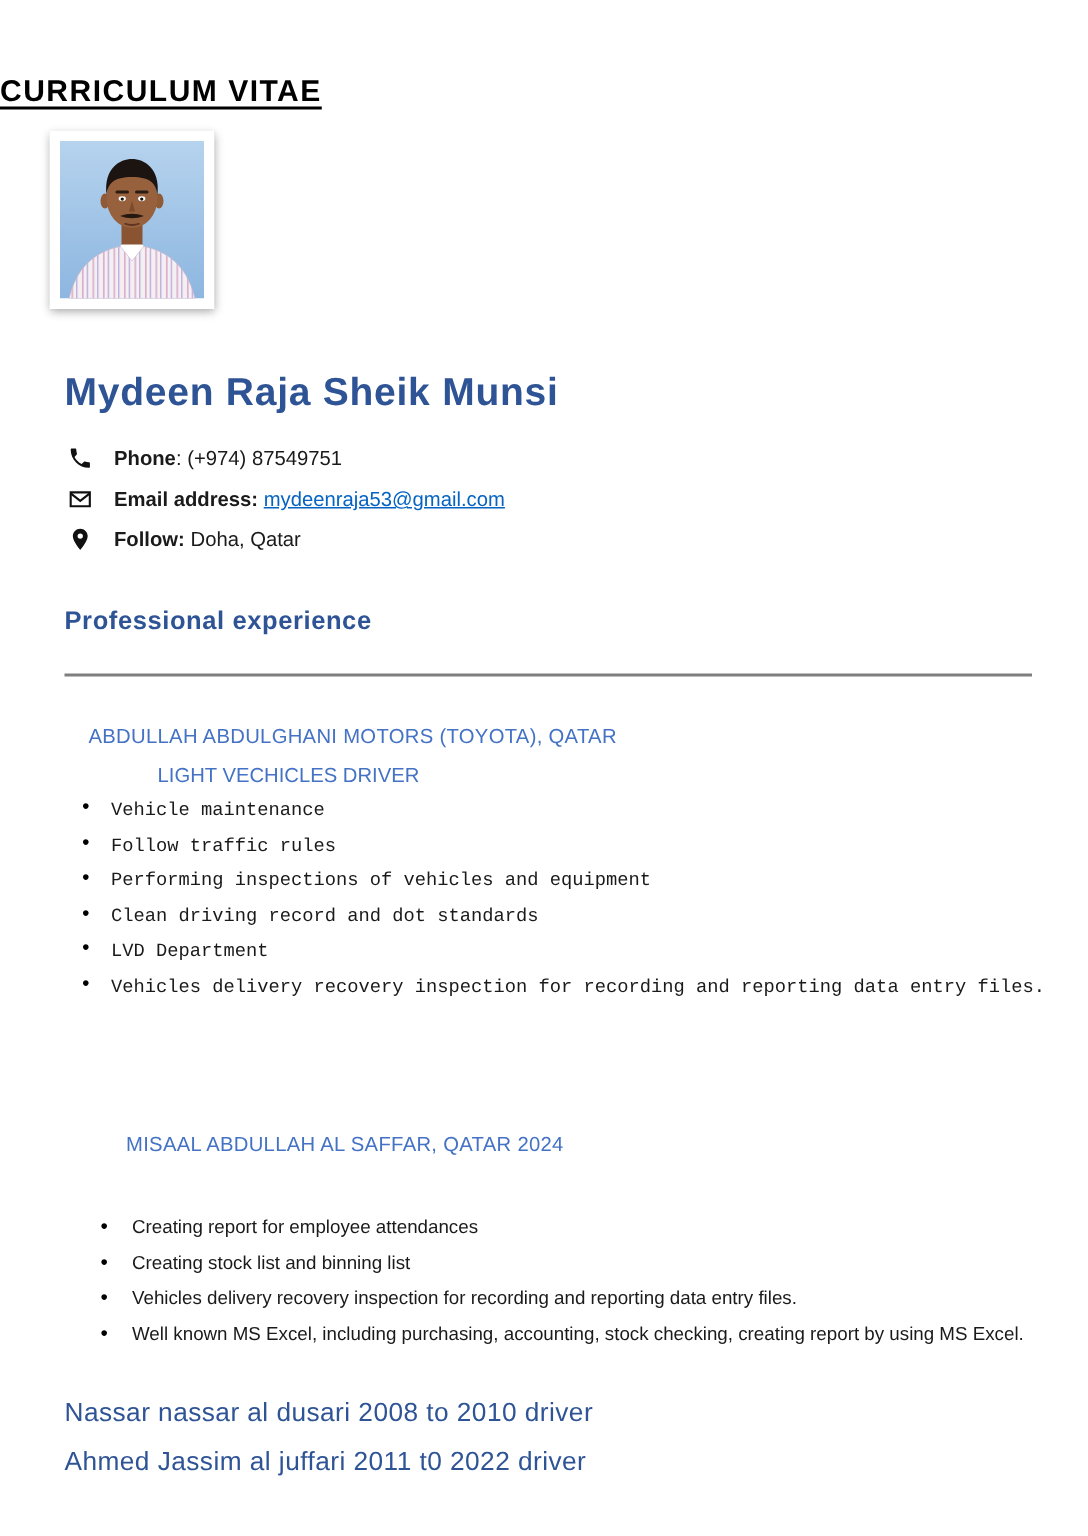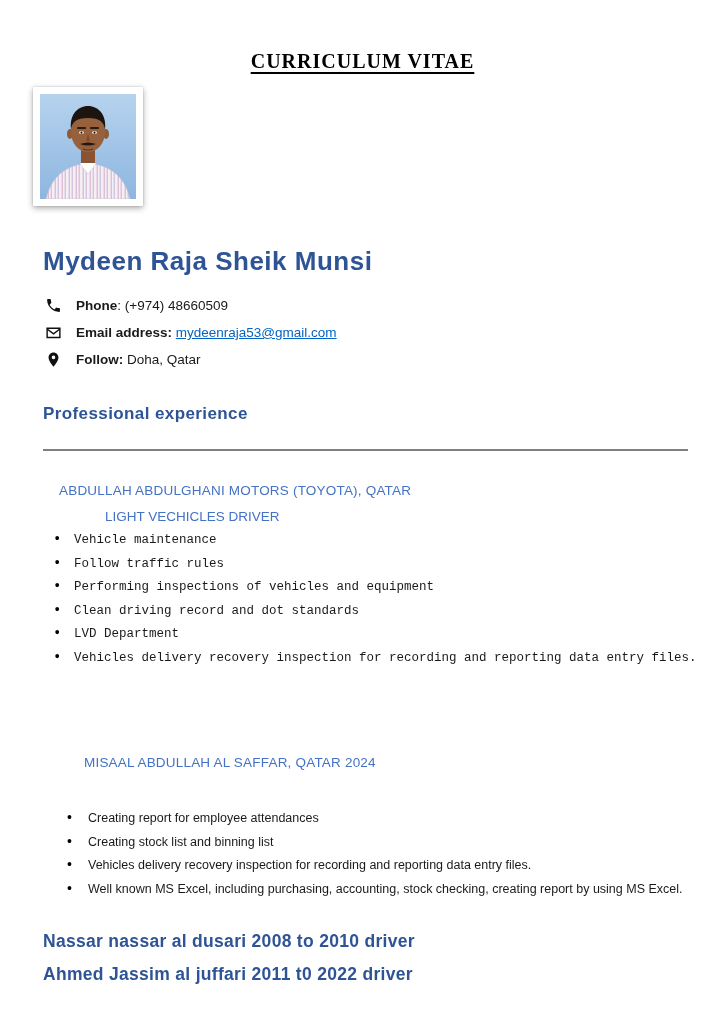--- a/index.html
+++ b/index.html
@@ -10,22 +10,21 @@
     position:relative;
     width:725px; height:1024px;
     background:#ffffff;
     overflow:hidden;
     margin:0 auto;
   }
 
   
   .doc-title {
     position:absolute; top:50px; left:0; width:100%;
-    text-align:center;
-    font-family:Liberation Serif, serif;
+    text-align:left;
   }
   .doc-title span {
     font-size:20px; font-weight:bold; letter-spacing:1px; color:#000;
     text-decoration:underline;
     text-decoration-thickness:2px;
     text-underline-offset:4px;
   }
 
   
   .photo-frame {
@@ -77,21 +76,21 @@
     content:"\2022";
     position:absolute; left:0; top:-1px;
     font-size:14px; color:#000;
   }
   .bullets-1 { left:53px; top:534px;font-family:Liberation Mono, monospace; }
   .bullets-2 { left:67px; top:812px; }
 
   
   .footer-line {
     position:absolute; left:43px;
-    font-size:17.5px; font-weight:bold; color:#2F5496; letter-spacing:0.3px;
+    font-size:17.5px; font-weight:normal; color:#2F5496; letter-spacing:0.3px;
   }
   .footer-line-1 { top:931px; }
   .footer-line-2 { top:964px; }
 </style>
 </head>
 <body>
 
 <div class="page">
 
   <div class="doc-title">
@@ -144,21 +143,21 @@
 
   <div class="person-name">Mydeen Raja Sheik Munsi</div>
 
   <div class="contact">
     <div class="contact-row">
       <span class="contact-icon">
         <svg viewBox="0 0 24 24">
             <path fill="#111111" d="M6.6 10.8c1.5 2.9 3.8 5.2 6.7 6.7l2.2-2.2c.3-.3.7-.4 1-.2 1.1.4 2.3.6 3.6.6.6 0 1 .4 1 1V20c0 .6-.4 1-1 1C10.8 21 3 13.2 3 3.9c0-.6.4-1 1-1h3.3c.6 0 1 .4 1 1 0 1.2.2 2.5.6 3.6.1.3 0 .7-.2 1l-2.1 2.3z"></path>
           </svg>
       </span>
-      <span class="contact-text"><b>Phone</b><span>: (+974) 48660509</span></span>
+      <span class="contact-text"><b>Phone</b><span>: (+974) 87549751</span></span>
     </div>
     <div class="contact-row">
       <span class="contact-icon">
         <svg viewBox="0 0 24 24">
             <path fill="none" stroke="#111111" stroke-width="2" d="M3 6h18v13H3z"></path>
             <path fill="none" stroke="#111111" stroke-width="2" d="M3 7l9 7 9-7"></path>
           </svg>
       </span>
       <span class="contact-text"><b>Email address:</b>&nbsp;<a href="#">mydeenraja53@gmail.com</a></span>
     </div>

